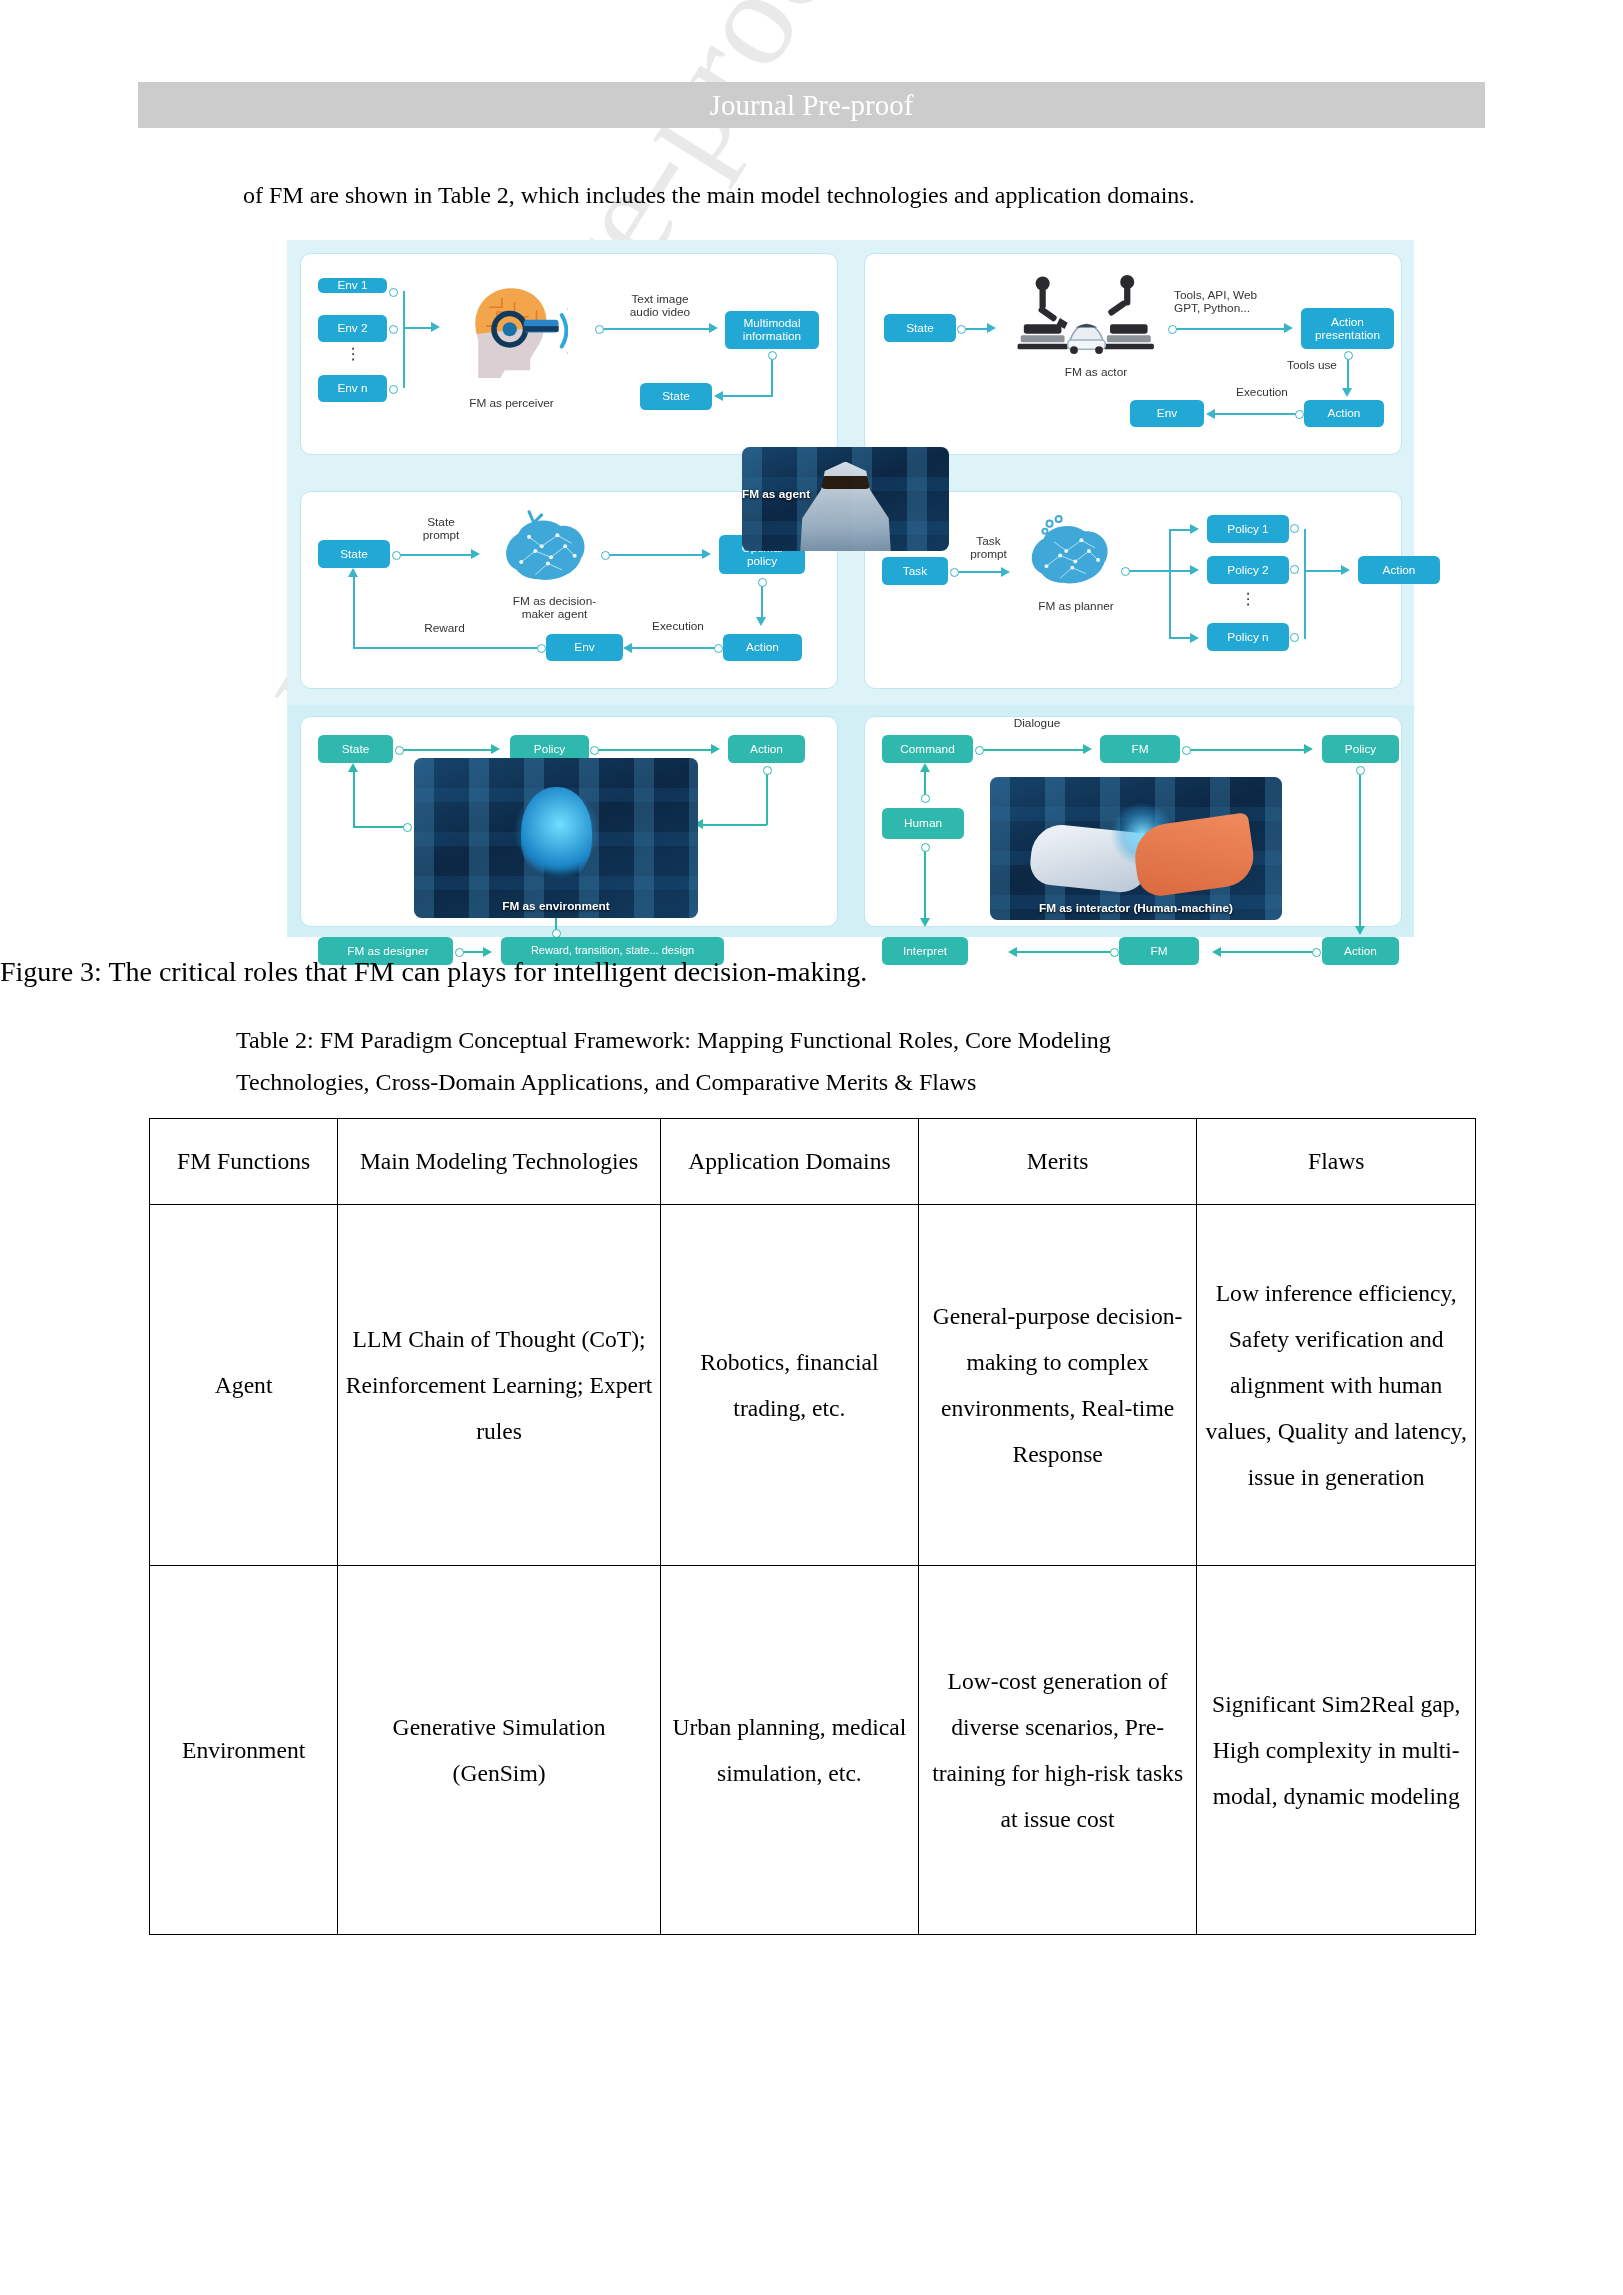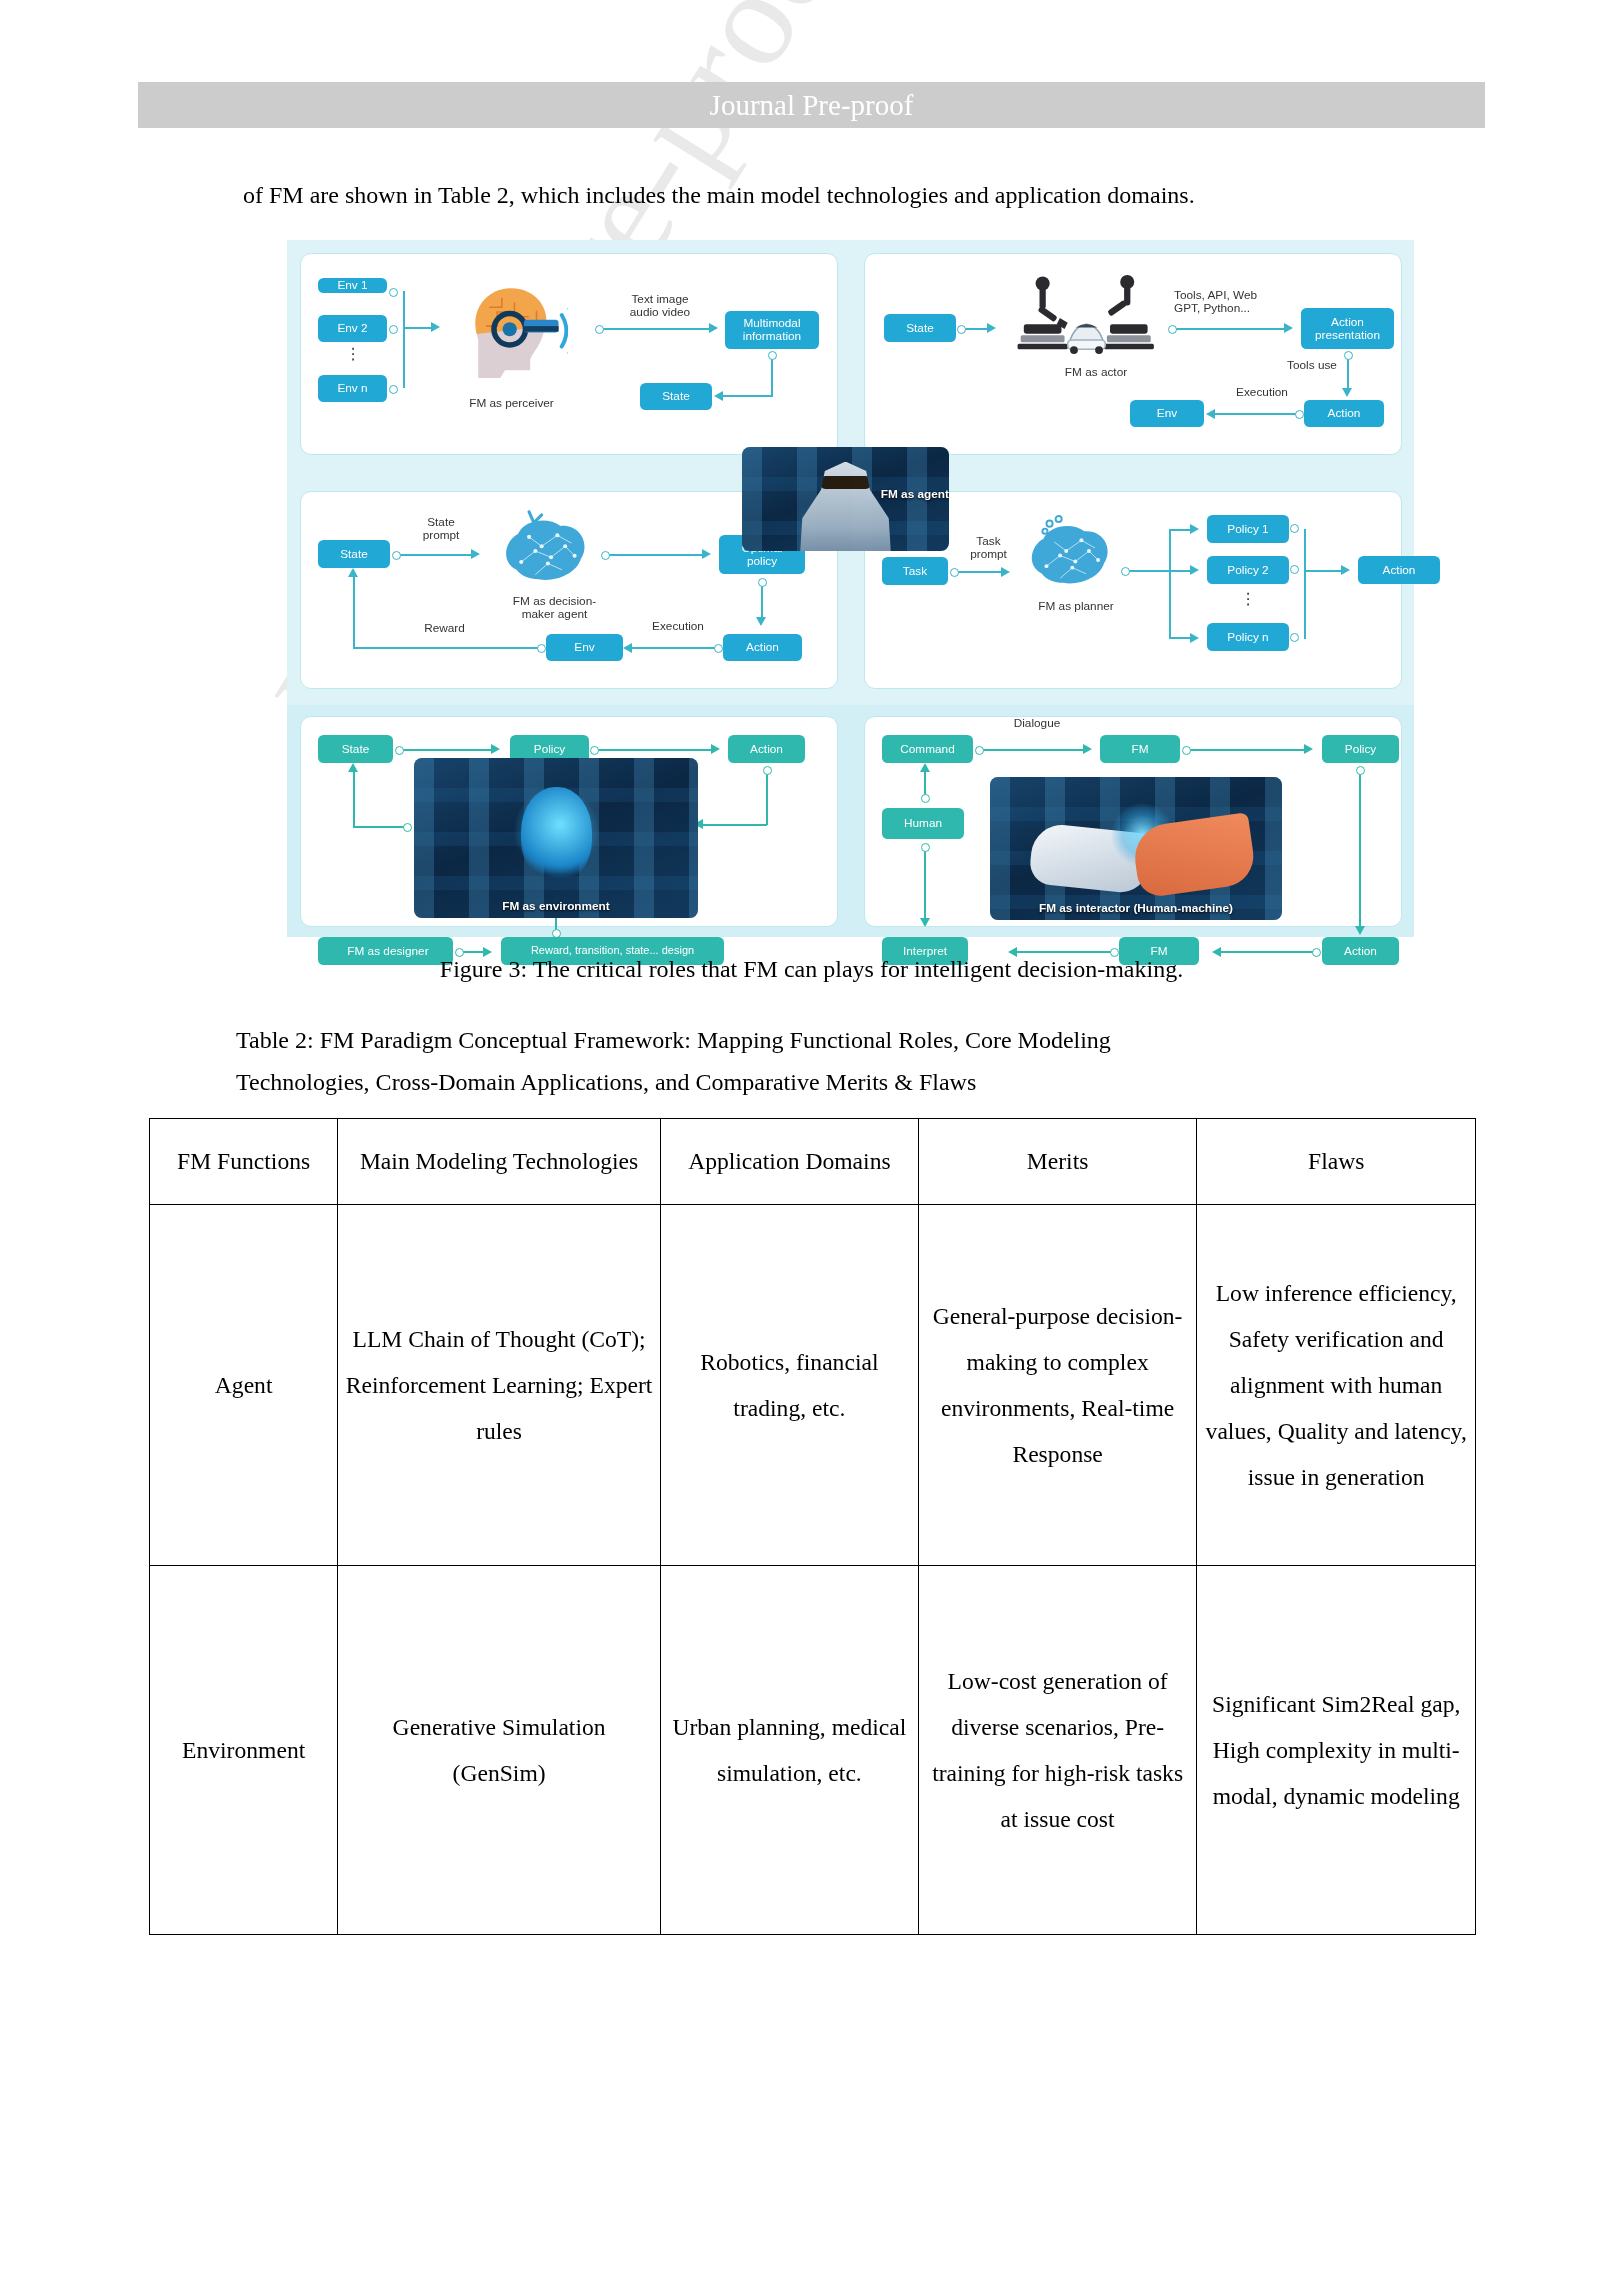--- a/index.html
+++ b/index.html
@@ -107,21 +107,21 @@
     position:absolute;border-radius:7.9px;overflow:hidden;z-index:5;
     background:
       linear-gradient(115deg, rgba(255,255,255,.10) 0 1.6px, transparent 1.6px 20.4px),
       linear-gradient(160deg,#17446b 0%,#0b2744 45%,#123a5e 100%);
   }
   .photo .cap{
     position:absolute;width:100%;bottom:5.5px;left:0;text-align:center;
     color:#fff;font-family:"Liberation Sans", sans-serif;font-weight:bold;
     font-size:11.8px;text-shadow:0 0.8px 2.4px #000;
   }
-  .photo.cap-right .cap{text-align:right;padding-right:12.6px;bottom:auto;top:38%;}
+  .photo.cap-right .cap{text-align:left;padding-right:12.6px;bottom:auto;top:38%;}
   .tiles{position:absolute;inset:0;opacity:.55;
     background-image:
       linear-gradient(90deg,rgba(90,175,225,.45) 0 20.4px,transparent 20.4px 55px),
       linear-gradient(0deg,rgba(40,110,165,.35) 0 14px,transparent 14px 44px);
     background-size:55px 44px;}
   .glow{position:absolute;left:50%;top:45%;width:85px;height:85px;margin-left:-42px;margin-top:-42px;
     border-radius:50%;background:radial-gradient(circle,#7fdcff 0%,rgba(50,170,230,.45) 45%,transparent 72%);}
   .robot{position:absolute;left:50%;top:14%;width:94px;height:118px;margin-left:-47px;
     background:linear-gradient(180deg,#dfe7ee 0%,#9fb3c4 55%,#52708c 100%);
     clip-path:polygon(50% 0%,72% 8%,76% 24%,96% 48%,100% 100%,0 100%,4% 48%,24% 24%,28% 8%);opacity:.95;}
@@ -132,22 +132,22 @@
     background:linear-gradient(160deg,#f4f7fb,#b8c6d4);transform:rotate(6deg);}
   .head-holo{position:absolute;left:50%;top:18%;margin-left:-35px;width:71px;height:94px;
     border-radius:48% 48% 44% 44%;background:radial-gradient(circle at 55% 40%,#6fe0ff,#1b86c9 60%,rgba(10,60,100,.1) 78%);}
 
   
   .headglyph{position:absolute;z-index:4;}
   .brainglyph{position:absolute;z-index:4;}
 
   
   .fig-cap{
-    position:absolute;left:0;top:956px;width:1623px;text-align:center;
-    font-size:24px;z-index:3;
+    position:absolute;left:0;top:956px;width:1623px;text-align:left;
+    font-size:28px;z-index:3;
   }
   .tbl-title{
     position:absolute;left:236px;top:1019px;width:1201px;
     font-size:24px;line-height:1.75;text-align:justify;z-index:3;
   }
   .tbl-title .l2{display:block;text-align:left;}
 
   
   table.t2{
     position:absolute;left:149px;top:1118px;width:1327px;

